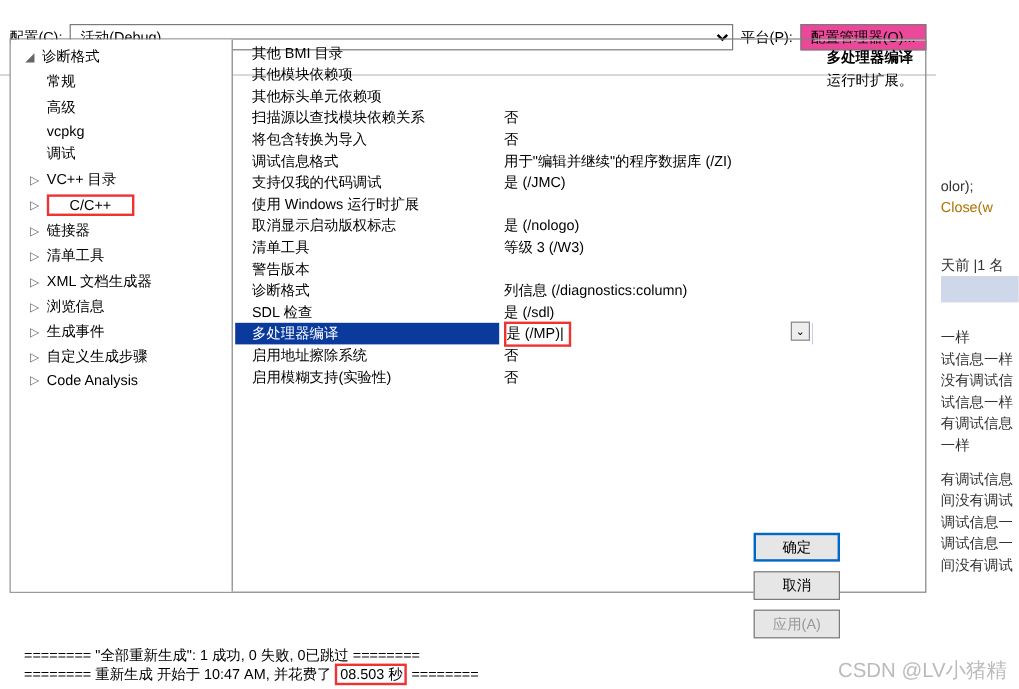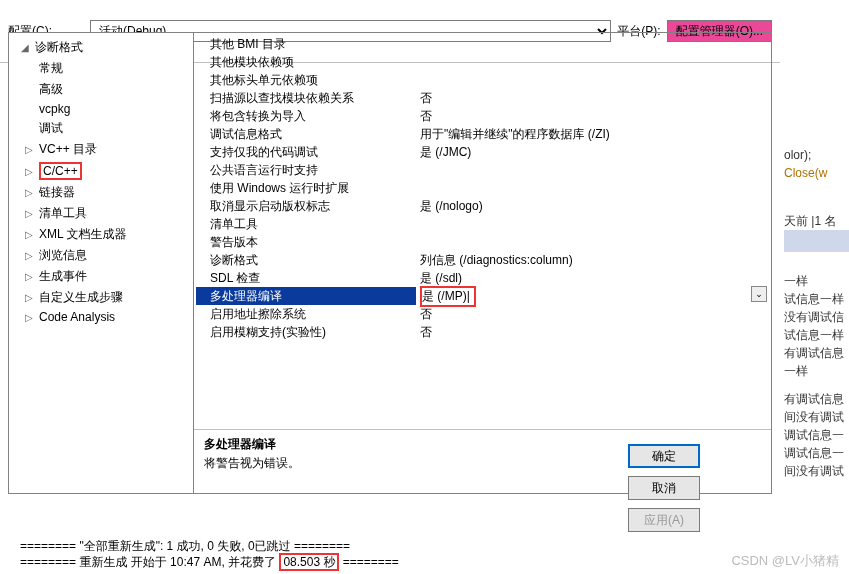--- a/index.html
+++ b/index.html
@@ -1,51 +1,51 @@
 <!DOCTYPE html>
 <html><head>
 <meta charset="utf-8">
 <style>
 * { box-sizing: border-box; margin: 0; padding: 0; font-family: "Microsoft YaHei", "Segoe UI", sans-serif; font-size: 12px; }
 body { background: #fff; width: 849px; height: 574px; position: relative; overflow: hidden; }
 .dialog { position: absolute; inset: 0; background: #fff; }
 .topbar { display: flex; align-items: center; padding: 20px 8px; gap: 6px; border-bottom: 1px solid #c0c0c0; }
 .topbar label { white-space: nowrap; }
 .topbar select { border: 1px solid #7a7a7a; height: 22px; padding: 0 4px; background: #fff; }
-.topbar .config { flex: 1; margin-left: 32px; }
+.topbar .config { flex: 1; }
 .topbar .plat { flex: 1; }
 .topbar button { height: 22px; border: 1px solid #7a7a7a; background: #ec4899; padding: 0 8px; }
 .body { display: flex; position: absolute; top: 32px; left: 8px; right: 8px; bottom: 80px; border: 1px solid #828282; }
 .tree { width: 185px; border-right: 1px solid #828282; background: #fff; padding: 4px 0; overflow: hidden; }
 .tree-item { padding: 2px 4px 2px 30px; white-space: nowrap; cursor: default; display: flex; align-items: center; gap: 4px; }
 .tree-root { padding-left: 12px; color: #000; }
 .tree-item .arrow { width: 10px; display: inline-block; margin-left: -14px; color: #666; font-size: 10px; }
 .tree-root .arrow { margin-left: 0; }
-.redbox1 { border: 2px solid #e33; padding: 0 2px; }
-.right { flex: 1; display: flex; flex-direction: column; }
+.redbox1 { border: 2px solid #e33; padding: 0 17px; }
+.right { flex: 1; display: flex; flex-direction: row; }
 .grid { flex: 1; overflow: hidden; padding: 2px; }
 .row { display: flex; height: 18px; align-items: center; }
 .row .k { width: 220px; padding-left: 14px; white-space: nowrap; }
 .row .v { flex: 1; padding-left: 4px; white-space: nowrap; position: relative; }
 .row.sel { background: #0a3a9c; color: #fff; }
 .row.sel .v { background: #fff; color: #000; display: flex; align-items: center; }
 .row.sel .v .dd { position: absolute; right: 2px; top: 0; width: 16px; height: 16px; border: 1px solid #888; background: #eee; font-size: 9px; display:flex;align-items:center;justify-content:center; }
 .redbox2 { border: 2px solid #e33; padding: 0 4px 0 0; display: inline-block; }
 .desc { border-top: 1px solid #c0c0c0; padding: 6px 10px; height: 64px; }
 .desc .title { font-weight: bold; margin-bottom: 2px; }
 .buttons { position: absolute; bottom: 42px; right: 14px; display: flex; gap: 8px; }
 .buttons button { width: 72px; height: 24px; border: 1px solid #7a7a7a; background: #e6e6e6; }
 .buttons button.primary { border: 2px solid #0068c6; }
 .buttons button:disabled { color: #999; }
 .output { position: absolute; bottom: 0; left: 0; right: 0; font-family: Consolas, monospace; font-size: 12px; padding: 0 20px 4px; white-space: nowrap; line-height: 16px; }
 .output .redbox3 { border: 2px solid #e33; padding: 0 2px; }
 .rightbg { position: absolute; right: 0; top: 16px; width: 65px; height: 520px; overflow: hidden; font-family: Consolas, monospace; line-height: 18px; }
 .rightbg div { color: #333; white-space: nowrap; }
 .rightbg .rb-blue { background: #cfd8ea; }
-.watermark { position: absolute; right: 10px; bottom: 4px; color: #bbb; font-size: 13px; font-family: sans-serif; }
+.watermark { position: absolute; right: 10px; bottom: 4px; color: #bbb; font-size: 17px; font-family: sans-serif; }
 </style>
 </head>
 <body>
 
 <div class="rightbg">
   <div style="height:130px"></div>
   <div>olor);</div>
   <div style="color:#b07000">Close(w</div>
   <div style="height:30px"></div>
   <div>天前 |1 名</div>
@@ -159,33 +159,30 @@
           </div>
           <div class="row">
             <div class="k">调试信息格式</div>
             <div class="v">用于"编辑并继续"的程序数据库 (/ZI)</div>
           </div>
           <div class="row">
             <div class="k">支持仅我的代码调试</div>
             <div class="v">是 (/JMC)</div>
           </div>
           <div class="row">
-            <div class="k">公共语言运行时支持</div>
-            <div class="v"></div>
-          </div>
-          <div class="row">
             <div class="k">使用 Windows 运行时扩展</div>
             <div class="v"></div>
           </div>
           <div class="row">
             <div class="k">取消显示启动版权标志</div>
             <div class="v">是 (/nologo)</div>
           </div>
           <div class="row">
             <div class="k">清单工具</div>
+            <div class="v">等级 3 (/W3)</div>
           </div>
           <div class="row">
             <div class="k">警告版本</div>
             <div class="v"></div>
           </div>
           <div class="row">
             <div class="k">诊断格式</div>
             <div class="v">列信息 (/diagnostics:column)</div>
           </div>
           <div class="row">
@@ -203,21 +200,21 @@
             <div class="k">启用地址擦除系统</div>
             <div class="v">否</div>
           </div>
           <div class="row">
             <div class="k">启用模糊支持(实验性)</div>
             <div class="v">否</div>
           </div>
         </div>
       <div class="desc">
         <div class="title">多处理器编译</div>
-        <div>将警告视为错误。</div>
+        <div>运行时扩展。</div>
       </div>
     </div>
   </div>
 
   <div class="buttons" style="right:80px;flex-direction:column;">
     <button class="primary">确定</button>
     <button>取消</button>
     <button disabled="">应用(A)</button>
   </div>
 

